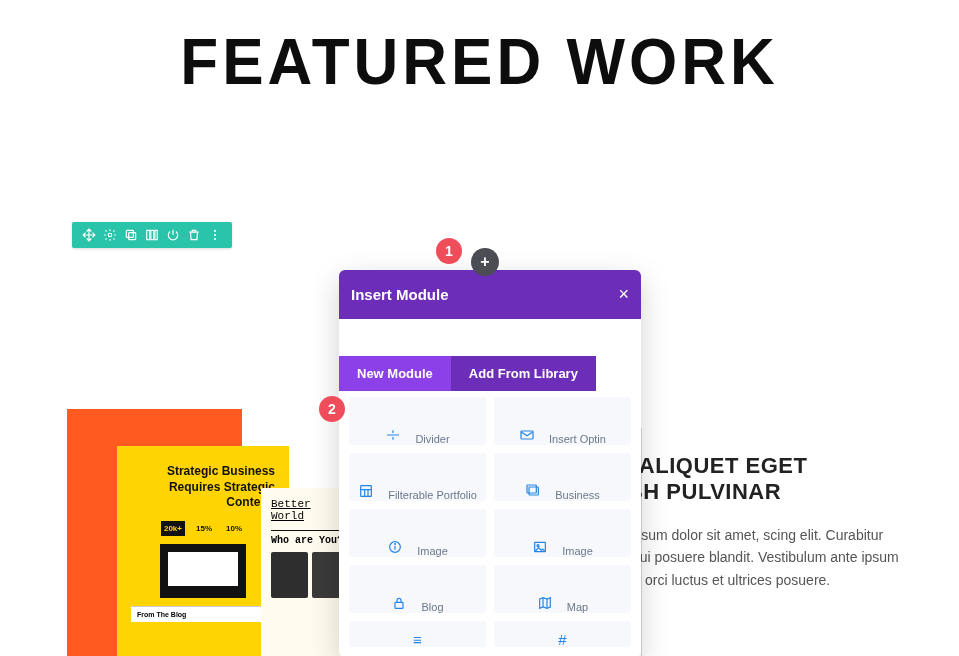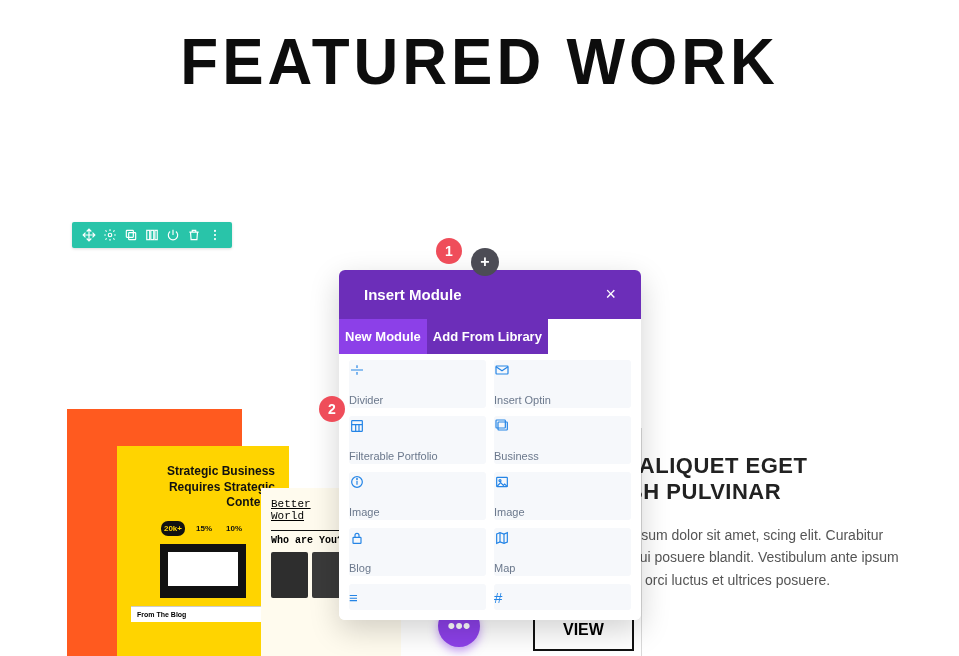--- a/index.html
+++ b/index.html
@@ -43,59 +43,59 @@
 }
 
 .modal {
   position: absolute; left: 339px; top: 270px;
   width: 302px; background: #fff;
   border-radius: 6px; overflow: hidden;
   box-shadow: 0 10px 30px rgba(0,0,0,.18);
   z-index: 10;
 }
 .modal-header {
-  background: #6c2eb9; color: #fff; padding: 14px 25px;
+  background: #6c2eb9; color: #fff; padding: 14px 12px;
   font-weight: 700; font-size: 15px;
   display: flex; align-items: center; justify-content: space-between;
 }
 .modal-header .close { cursor: pointer; font-size: 18px; font-weight: 400; }
 .modal-tabs { display: flex; }
 .modal-tabs .tab {
   color: #fff; font-size: 13px; font-weight: 600;
-  padding: 10px 6px; cursor: pointer;
+  padding: 10px 18px; cursor: pointer; margin-top: 37px;
 }
 .modal-tabs .tab.active { background: #8c40e8; }
 .modal-tabs .tab.inactive { background: #6c2eb9; text-align: right; }
 
 .modal-grid {
   display: grid; grid-template-columns: 1fr 1fr;
   gap: 8px; padding: 6px 10px 10px; background: #fff;
 }
 .module-tile {
   background: #f6f8fb; border-radius: 3px;
-  height: 48px; display: flex; flex-direction: column;
-  align-items: flex-start; justify-content: center; gap: 14px;
+  height: 48px; display: flex; 
+  align-items: flex-end; justify-content: center; gap: 14px;
   cursor: pointer;
 }
 .module-tile .ico { color: #2585e6; font-size: 15px; line-height: 1; }
 .module-tile .lbl { color: #6b788c; font-size: 11px; }
 .module-tile.small { height: 26px; justify-content: center; }
 
 .orange-block {
   position: absolute; left: 67px; top: 409px;
   width: 175px; height: 250px; background: #ff5a1f;
 }
 .yellow-card {
   position: absolute; left: 117px; top: 446px;
   width: 172px; height: 230px; background: #ffd400;
   padding: 18px 14px;
 }
 .yellow-card h4 { font-size: 12px; font-weight: 800; color: #111; line-height: 1.3; text-align: right; }
 .yellow-stats { display: flex; justify-content: center; gap: 8px; margin-top: 10px; }
-.yellow-stats span { font-size: 8px; font-weight: 900; background: #111; color: #ffd400; padding: 3px 3px; border-radius: 7px; }
+.yellow-stats span { font-size: 8px; font-weight: 900; background: #111; color: #ffd400; padding: 3px 3px; }
 .yellow-stats span.alt { background: transparent; color: #111; }
 .laptop {
   margin: 8px auto 0; width: 86px; height: 54px; background: #111;
   border: 3px solid #111; border-bottom-width: 7px; position: relative;
 }
 .laptop::before { content: ""; position: absolute; left: 5px; top: 5px; right: 5px; bottom: 5px; background: #fff; }
 .blog-strip { margin-top: 8px; background: #fff; padding: 4px 6px; font-size: 7px; font-weight: 800; text-align: left; border-top: 1px solid rgba(0,0,0,.2);}
 .cream-card {
   position: absolute; left: 261px; top: 488px; width: 140px; height: 200px;
   background: #fffbee; padding: 10px; font-family: "Courier New", monospace;

